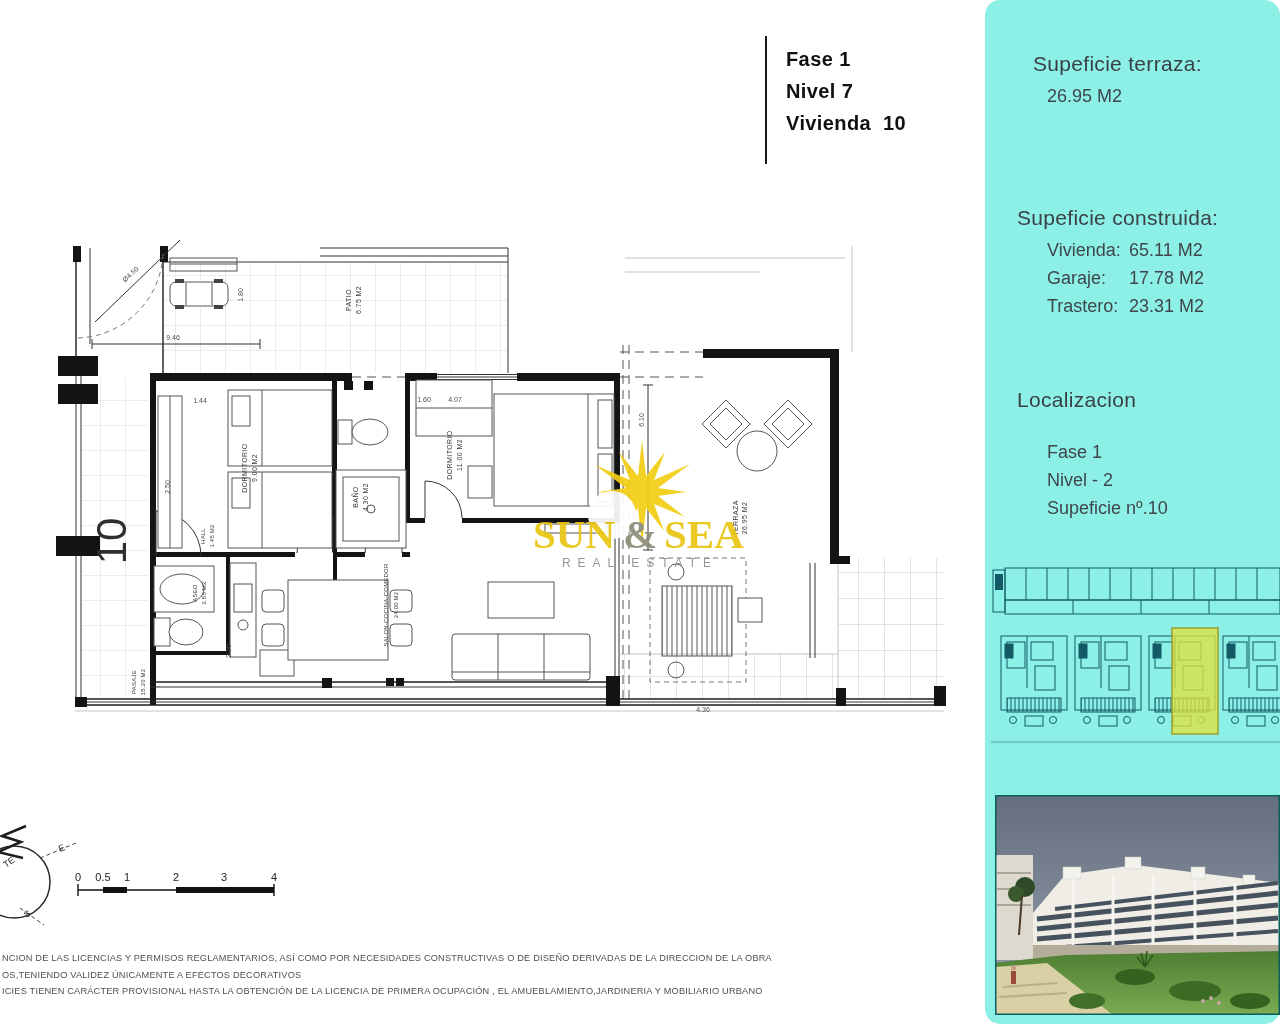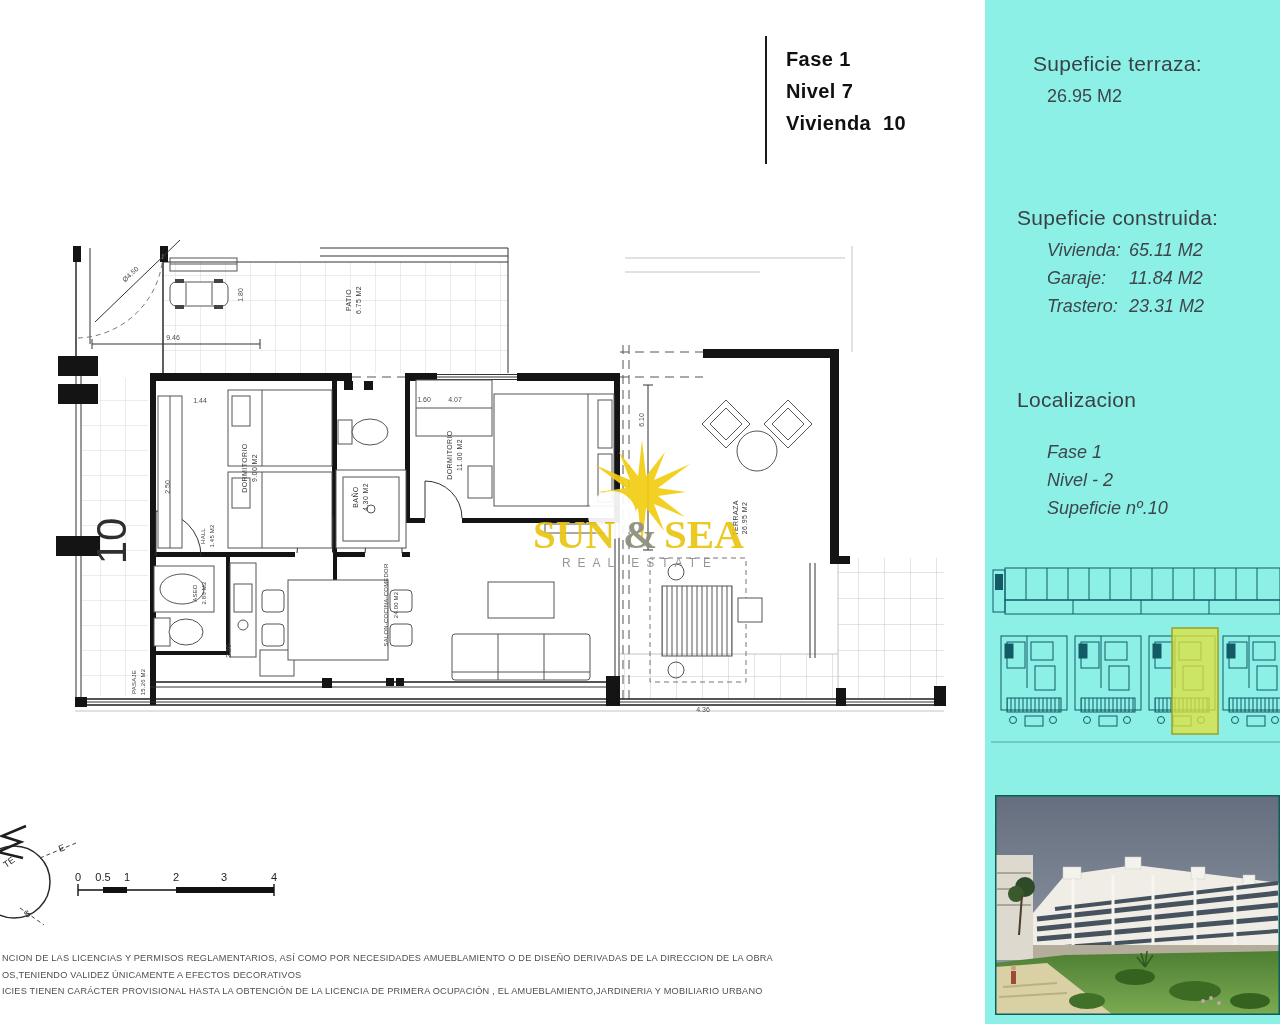--- a/index.html
+++ b/index.html
@@ -3,24 +3,24 @@
 <meta charset="utf-8">
 <style>
   html,body{margin:0;padding:0;background:#e8e8e8;}
   .page{position:relative;width:1280px;height:1024px;background:#ffffff;overflow:hidden;
         font-family:"Liberation Sans",sans-serif;}
   
   .title-vline{position:absolute;left:765px;top:36px;width:2px;height:128px;background:#1a1a1a;}
   .title-line{position:absolute;left:786px;font-size:20px;font-weight:bold;color:#101010;
               letter-spacing:.4px;white-space:pre;}
   
-  .sidebar{position:absolute;left:985px;top:0;width:295px;height:1024px;background:#8DF0E7;}
+  .sidebar{position:absolute;left:985px;top:0;width:295px;height:1024px;background:#8DF0E7;border-radius:15px;}
   .sb-heading{position:absolute;font-size:21px;color:#3a4145;letter-spacing:.3px;}
   .sb-sub{position:absolute;font-size:18px;color:#3f464a;}
-  .sb-row{height:28px;font-style:italic;}
+  .sb-row{height:28px;}
   .sb-lbl{display:inline-block;width:82px;}
   
   .plan-svg{position:absolute;left:0;top:0;}
   .w{fill:#141414;stroke:none;}
   .ln{stroke:#333;fill:none;stroke-width:1;}
   .ln2{stroke:#1c1c1c;fill:none;stroke-width:1.4;}
   .fn{stroke:#555;fill:#ffffff;stroke-width:1;}
   .fnn{stroke:#555;fill:none;stroke-width:1;}
   .gray{stroke:#c4c4c4;fill:none;stroke-width:1;}
   .dash{stroke:#555;fill:none;stroke-width:1;stroke-dasharray:9 6;}
@@ -318,36 +318,36 @@
       <text class="sc" x="274" y="881">4</text>
     </g>
   </svg>
 
   <div class="title-vline"></div>
   <div class="title-line" style="top:48px">Fase 1</div>
   <div class="title-line" style="top:80px">Nivel 7</div>
   <div class="title-line" style="top:112px">Vivienda  10</div>
 
   <div class="disclaimer">
-    <div>NCION DE LAS LICENCIAS Y PERMISOS REGLAMENTARIOS, ASÍ COMO POR NECESIDADES AMUEBLAMIENTO  O DE DISEÑO DERIVADAS DE LA DIRECCION DE LA OBRA</div>
+    <div>NCION DE LAS LICENCIAS Y PERMISOS REGLAMENTARIOS, ASÍ COMO POR NECESIDADES CONSTRUCTIVAS  O DE DISEÑO DERIVADAS DE LA DIRECCION DE LA OBRA</div>
     <div>OS,TENIENDO VALIDEZ ÚNICAMENTE  A EFECTOS DECORATIVOS</div>
     <div>ICIES TIENEN CARÁCTER PROVISIONAL HASTA LA OBTENCIÓN DE LA LICENCIA DE PRIMERA OCUPACIÓN , EL AMUEBLAMIENTO,JARDINERIA Y MOBILIARIO URBANO</div>
   </div>
 
   <div class="sidebar">
     <div class="sb-heading" style="left:48px;top:52px">Supeficie terraza:</div>
     <div class="sb-sub" style="left:62px;top:86px">26.95 M2</div>
 
     <div class="sb-heading" style="left:32px;top:206px">Supeficie construida:</div>
     <div class="sb-sub" style="left:62px;top:240px">
       <div class="sb-row">
         <span class="sb-lbl">Vivienda:</span><span>65.11 M2</span>
       </div>
       <div class="sb-row">
-        <span class="sb-lbl">Garaje:</span><span>11.84 M2</span>
+        <span class="sb-lbl">Garaje:</span><span>17.78 M2</span>
       </div>
       <div class="sb-row">
         <span class="sb-lbl">Trastero:</span><span>23.31 M2</span>
       </div>
     </div>
 
     <div class="sb-heading" style="left:32px;top:388px">Localizacion</div>
     <div class="sb-sub" style="left:62px;top:442px">
       <div class="sb-row">Fase 1</div>
       <div class="sb-row">Nivel - 2</div>

